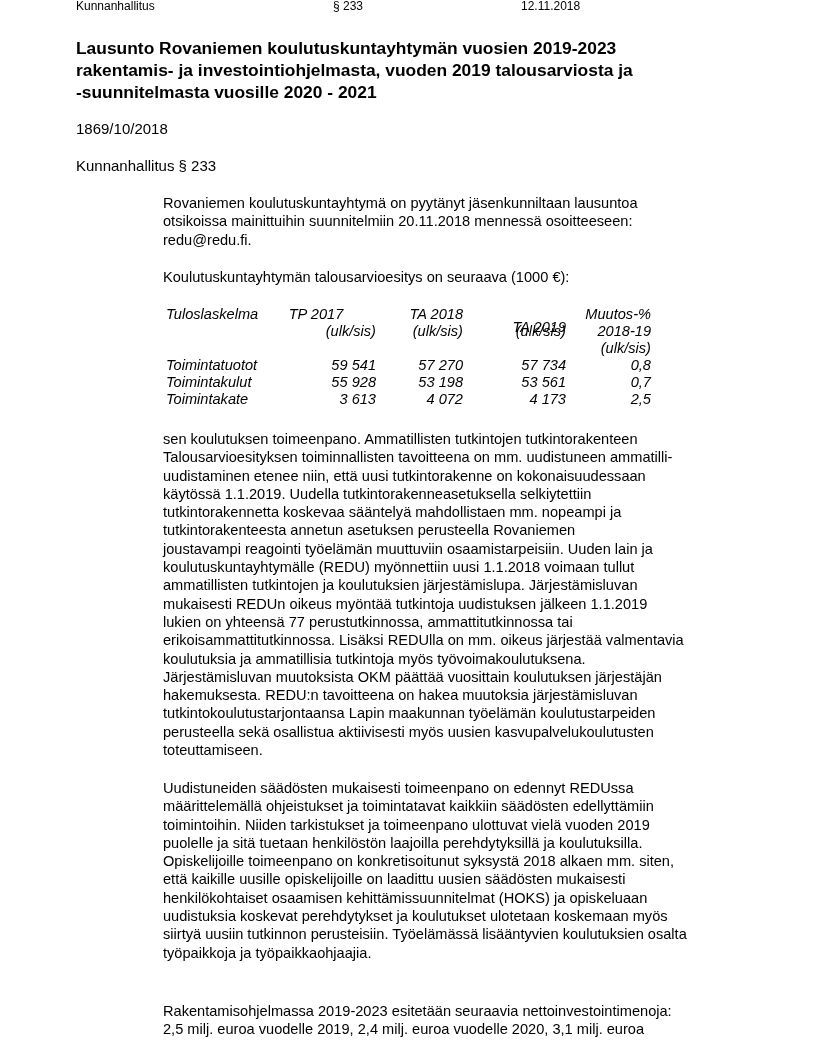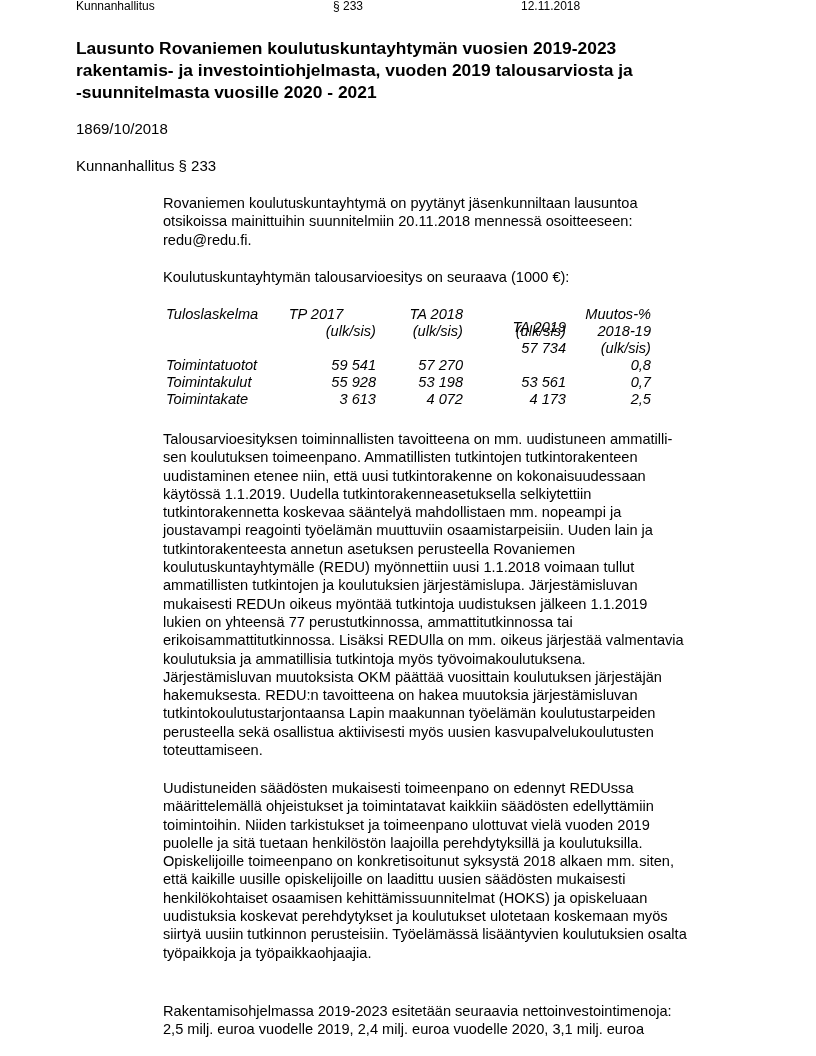--- a/index.html
+++ b/index.html
@@ -59,44 +59,44 @@
   <div class="cell r" style="right:-400px; top:13px; width:120px;">TA 2019</div>
   <div class="cell r" style="right:-400px; top:17px; width:120px;">(ulk/sis)</div>
 
   <div class="cell r" style="right:-485px; top:0; width:120px;">Muutos-%</div>
   <div class="cell r" style="right:-485px; top:17px; width:120px;">2018-19</div>
   <div class="cell r" style="right:-485px; top:34px; width:120px;">(ulk/sis)</div>
 
   <div class="cell" style="left:0; top:51px;">Toimintatuotot</div>
   <div class="cell r" style="right:-210px; top:51px; width:120px;padding-left:32px;">59 541</div>
   <div class="cell r" style="right:-297px; top:51px; width:120px;">57 270</div>
-  <div class="cell r" style="right:-400px; top:34px; width:120px;">57 734</div>
+  <div class="cell r" style="right:-400px; top:51px; width:120px;">57 734</div>
   <div class="cell r" style="right:-485px; top:51px; width:120px;">0,8</div>
 
   <div class="cell" style="left:0; top:68px;">Toimintakulut</div>
   <div class="cell r" style="right:-210px; top:68px; width:120px;">55 928</div>
   <div class="cell r" style="right:-297px; top:68px; width:120px;">53 198</div>
   <div class="cell r" style="right:-400px; top:68px; width:120px;">53 561</div>
   <div class="cell r" style="right:-485px; top:68px; width:120px;">0,7</div>
 
   <div class="cell" style="left:0; top:85px;">Toimintakate</div>
   <div class="cell r" style="right:-210px; top:85px; width:120px;">3 613</div>
   <div class="cell r" style="right:-297px; top:85px; width:120px;">4 072</div>
   <div class="cell r" style="right:-400px; top:85px; width:120px;">4 173</div>
   <div class="cell r" style="right:-485px; top:85px; width:120px;">2,5</div>
 </div>
 
 <div class="body-block" style="top:430px;">
+  <div>sen koulutuksen toimeenpano. Ammatillisten tutkintojen tutkintorakenteen</div>
   <div>Talousarvioesityksen toiminnallisten tavoitteena on mm. uudistuneen ammatilli-</div>
-  <div>sen koulutuksen toimeenpano. Ammatillisten tutkintojen tutkintorakenteen</div>
   <div>uudistaminen etenee niin, että uusi tutkintorakenne on kokonaisuudessaan</div>
   <div>käytössä 1.1.2019. Uudella tutkintorakenneasetuksella selkiytettiin</div>
   <div>tutkintorakennetta koskevaa sääntelyä mahdollistaen mm. nopeampi ja</div>
+  <div>tutkintorakenteesta annetun asetuksen perusteella Rovaniemen</div>
   <div>joustavampi reagointi työelämän muuttuviin osaamistarpeisiin. Uuden lain ja</div>
-  <div>tutkintorakenteesta annetun asetuksen perusteella Rovaniemen</div>
   <div>koulutuskuntayhtymälle (REDU) myönnettiin uusi 1.1.2018 voimaan tullut</div>
   <div>ammatillisten tutkintojen ja koulutuksien järjestämislupa. Järjestämisluvan</div>
   <div>mukaisesti REDUn oikeus myöntää tutkintoja uudistuksen jälkeen 1.1.2019</div>
   <div>lukien on yhteensä 77 perustutkinnossa, ammattitutkinnossa tai</div>
   <div>erikoisammattitutkinnossa. Lisäksi REDUlla on mm. oikeus järjestää valmentavia</div>
   <div>koulutuksia ja ammatillisia tutkintoja myös työvoimakoulutuksena.</div>
   <div>Järjestämisluvan muutoksista OKM päättää vuosittain koulutuksen järjestäjän</div>
   <div>hakemuksesta. REDU:n tavoitteena on hakea muutoksia järjestämisluvan</div>
   <div>tutkintokoulutustarjontaansa Lapin maakunnan työelämän koulutustarpeiden</div>
   <div>perusteella sekä osallistua aktiivisesti myös uusien kasvupalvelukoulutusten</div>

